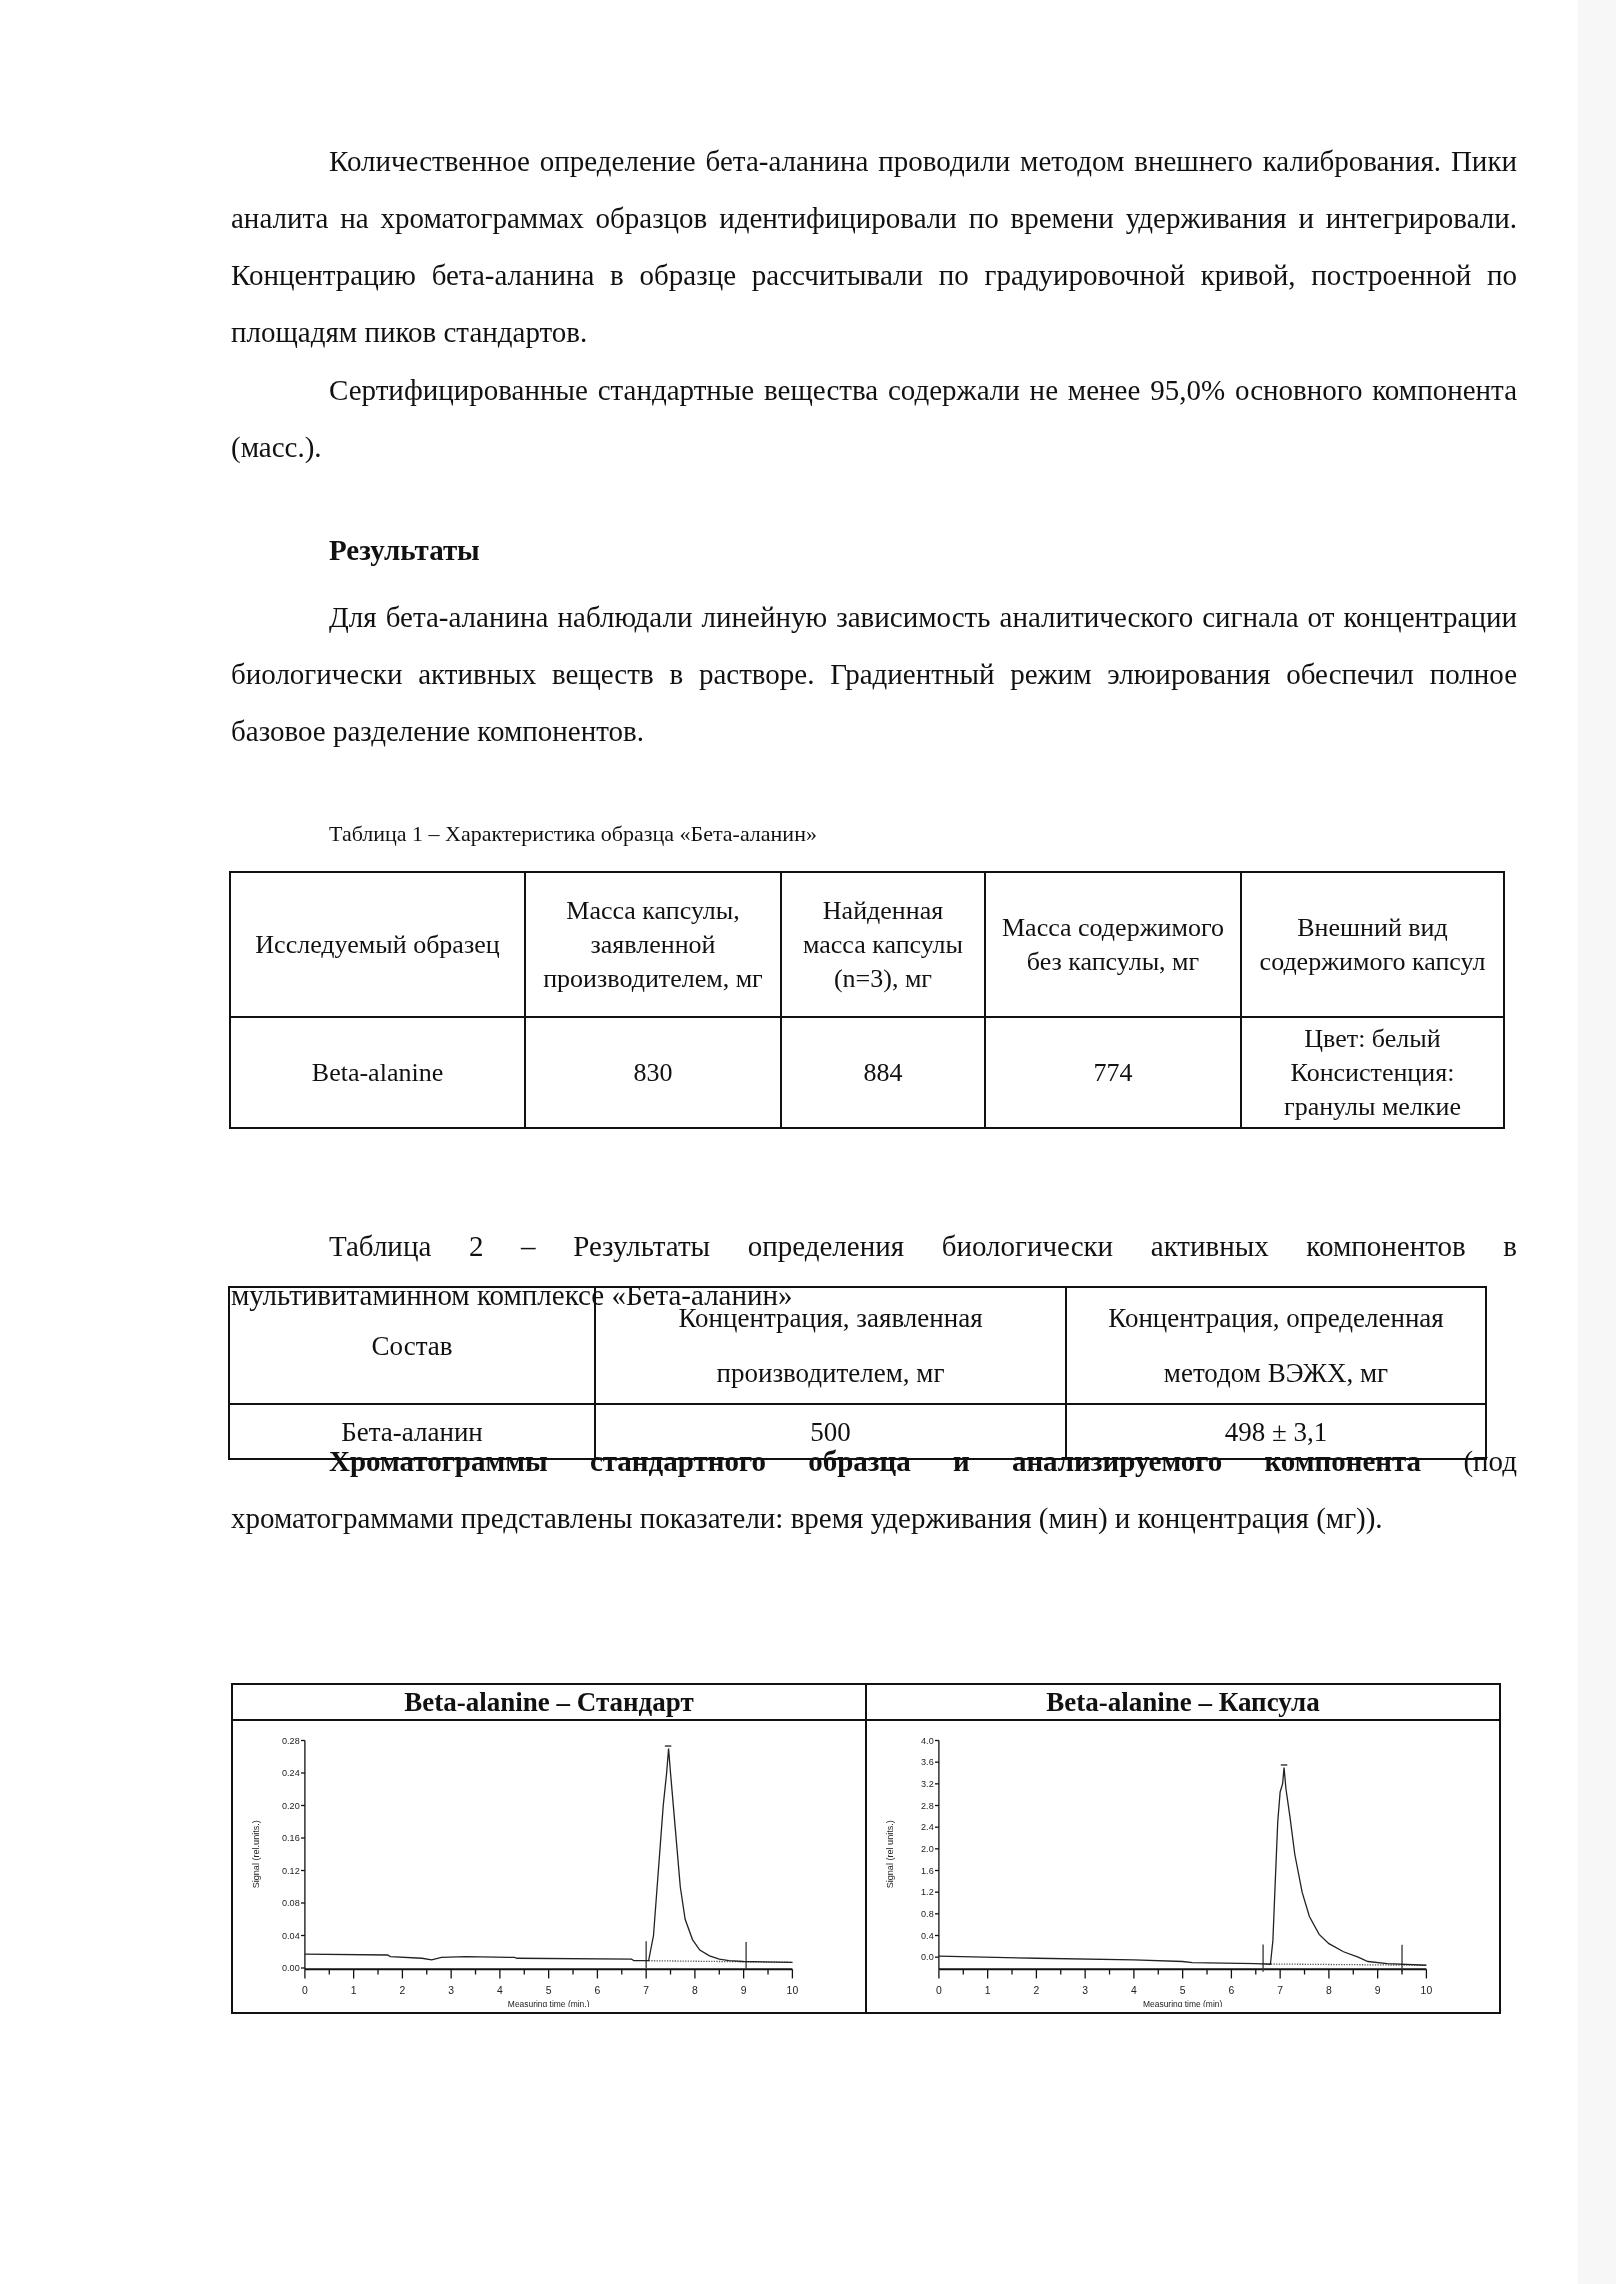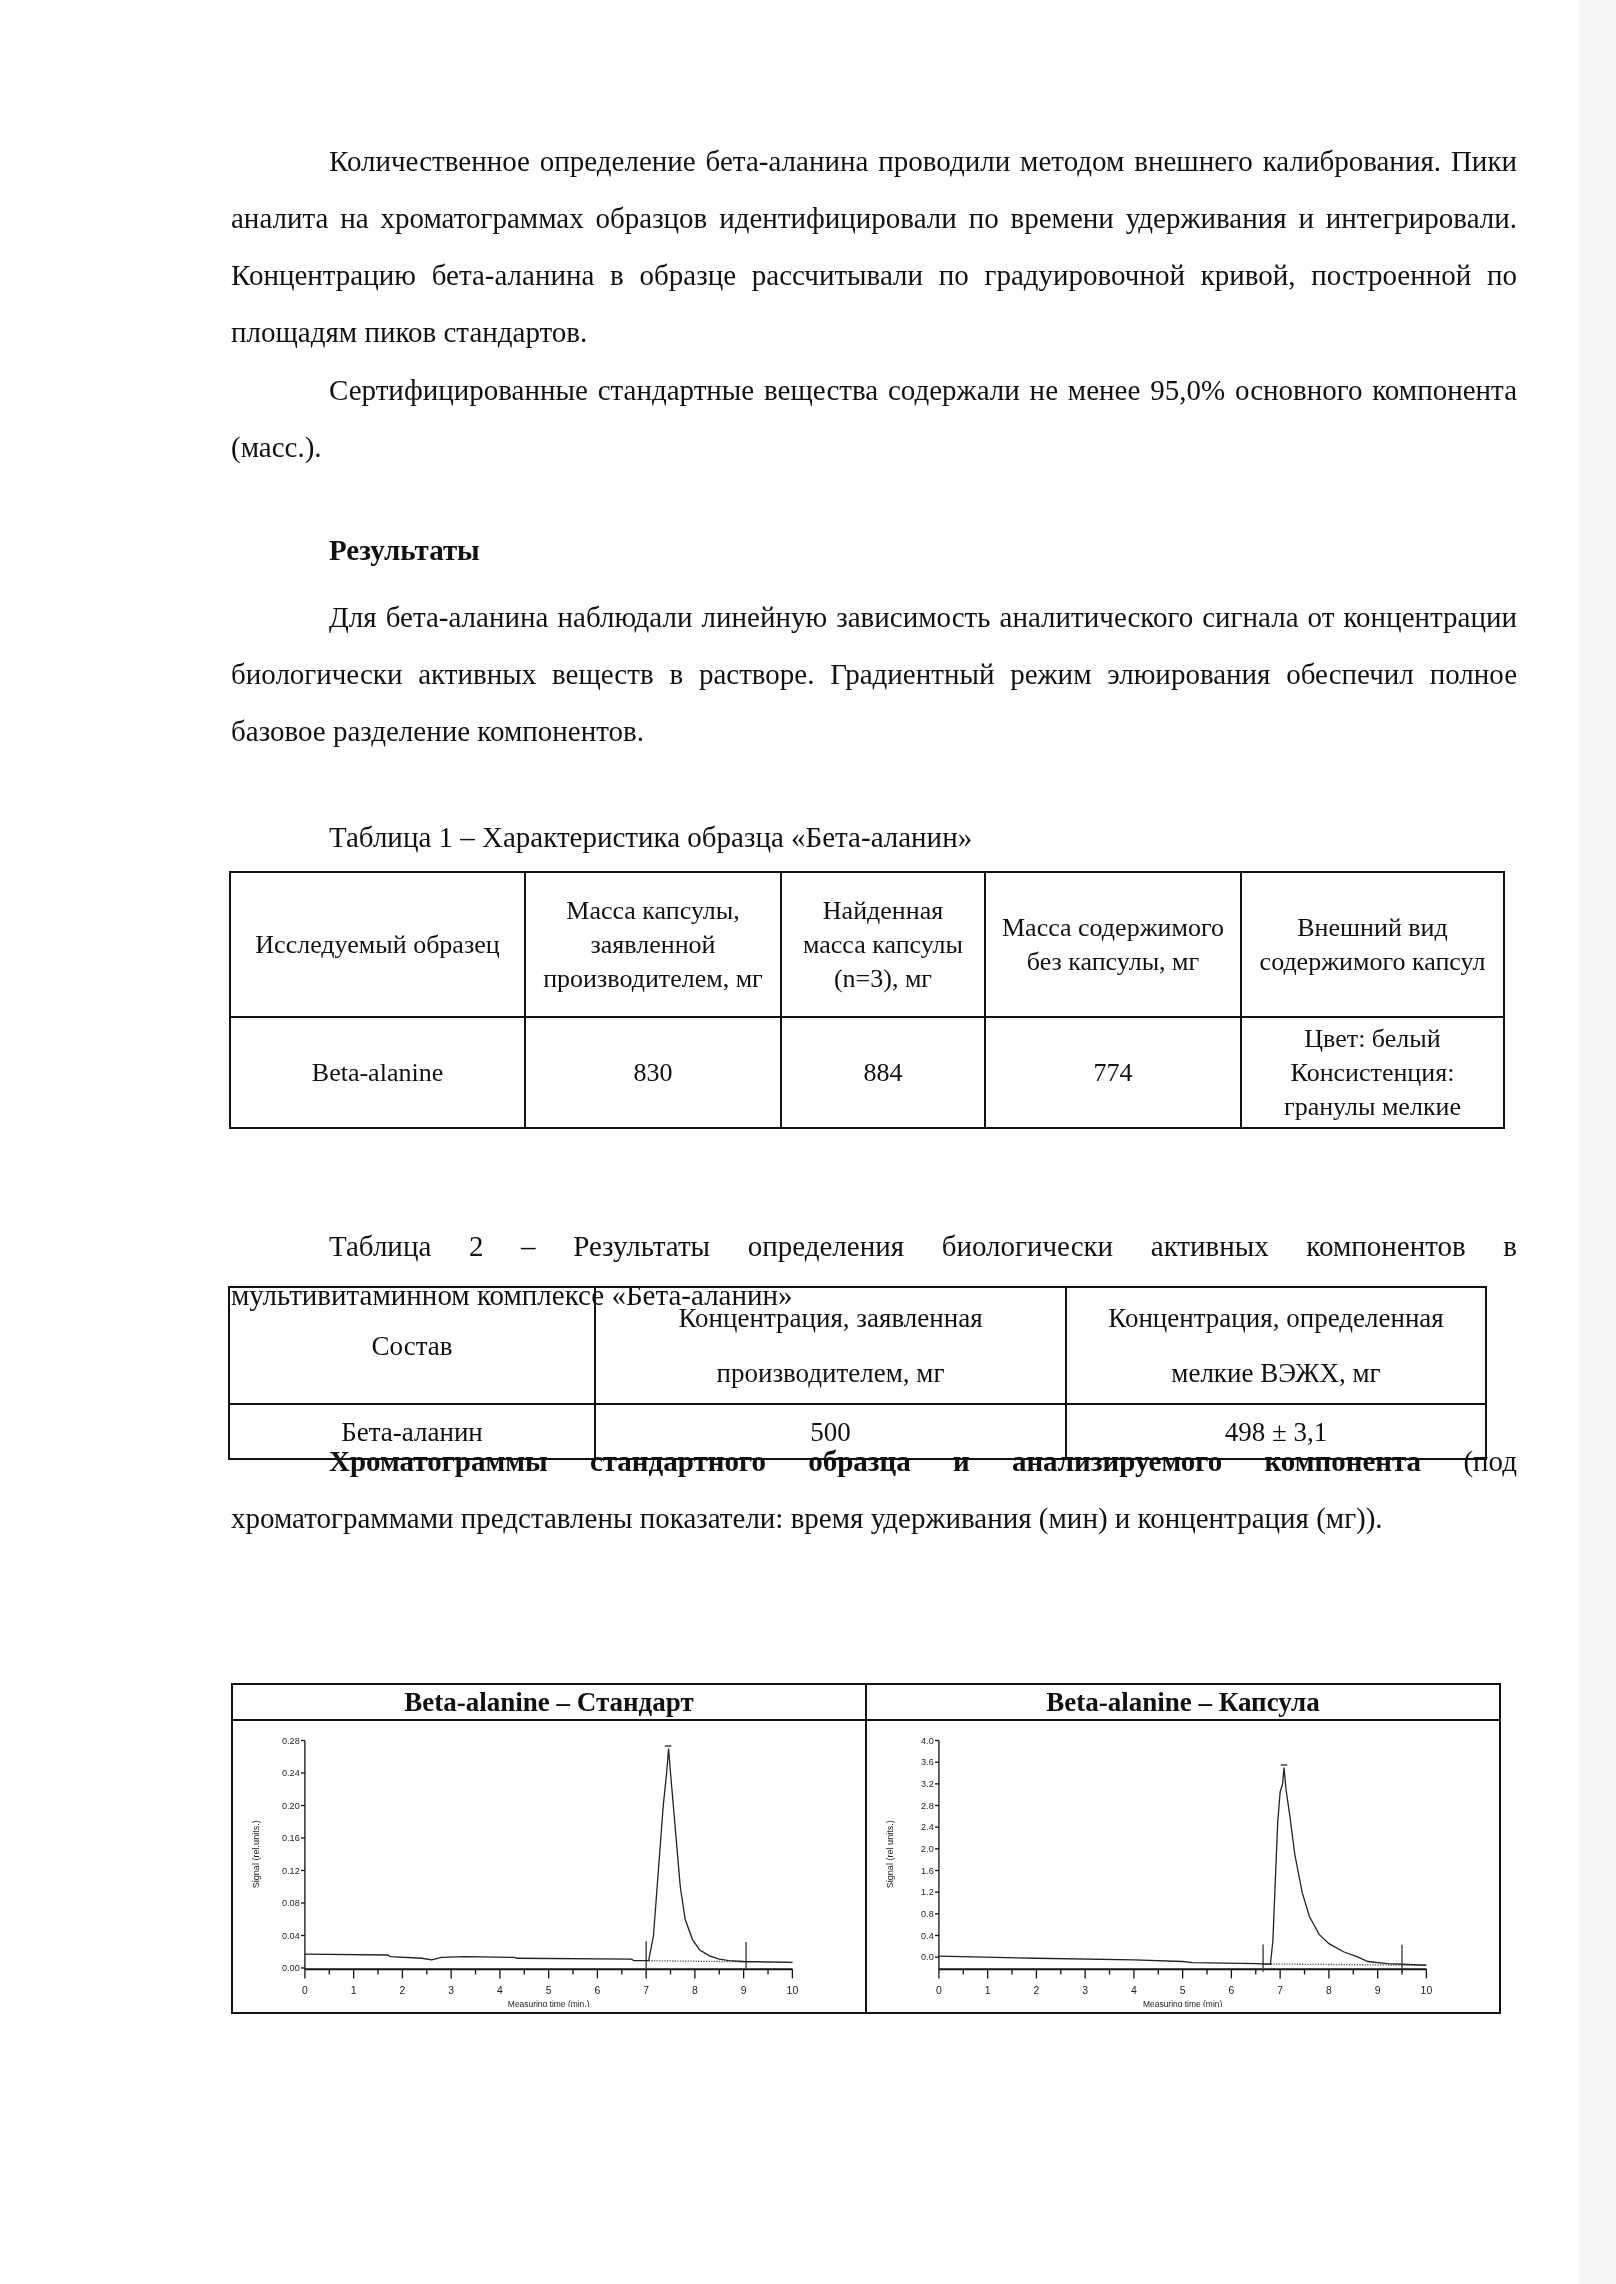--- a/index.html
+++ b/index.html
@@ -3,21 +3,21 @@
 <meta charset="utf-8">
 <style>
   html, body { margin: 0; padding: 0; background: #ffffff; }
   body { width: 1617px; height: 2284px; position: relative; overflow: hidden;
          font-family: "Liberation Serif", "DejaVu Serif", serif; color: #111; }
   .right-shade { position: absolute; top: 0; right: 0; width: 39px; height: 2284px; background: #f7f7f7; }
   .page { position: absolute; left: 231px; top: 0; width: 1286px; }
   p.para { font-size: 29px; line-height: 57px; margin: 0; text-align: justify; }
   p.indent { text-indent: 98px; }
   .h-results { position: absolute; font-weight: bold; font-size: 29px; }
-  .caption { font-size: 29px; }
+  .caption { font-size: 22px; }
   table.doc { border-collapse: collapse; position: absolute; font-size: 26px; }
   table.doc td { border: 2px solid #111; text-align: center; vertical-align: middle; line-height: 34px; padding: 2.6px 6.5px; }
   .chart-frame { position: absolute; left: 231px; top: 1683px; width: 1266px; height: 327px;
                  border: 2px solid #111; display: flex; }
   .chart-cell { flex: 1; display: flex; flex-direction: column; }
   .chart-cell + .chart-cell { border-left: 2px solid #111; }
   .chart-title { height: 34px; border-bottom: 2px solid #111; text-align: center; font-weight: bold;
                  font-size: 27px; line-height: 34px; }
   .chart-body { flex: 1; position: relative; }
   svg text { font-family: "Liberation Sans", "DejaVu Sans", sans-serif; }
@@ -63,21 +63,21 @@
 
 <div style="position:absolute; left:231px; top:1222px; width:1286px;">
   <p class="para indent" style="text-align:justify; text-align-last:justify; line-height:49px;">Таблица 2 – Результаты определения биологически активных компонентов в</p>
   <p class="para" style="line-height:49px;">мультивитаминном комплексе «Бета-аланин»</p>
 </div>
 <table class="doc" style="left:228px; top:1286px; width:1259px; font-size:27px;">
   <tbody>
       <tr style="height:111px;">
     <td style="width:351px;">Состав</td>
     <td style="width:456px; line-height:55px;">Концентрация, заявленная производителем, мг</td>
-    <td style="line-height:55px;">Концентрация, определенная мелкие ВЭЖХ, мг</td>
+    <td style="line-height:55px;">Концентрация, определенная методом ВЭЖХ, мг</td>
   </tr>
   <tr style="height:55px;">
     <td>Бета-аланин</td>
     <td>500</td>
     <td>498 ± 3,1</td>
   </tr>
 </tbody>
   </table>
 
 <div class="page" style="top:1433px;">

